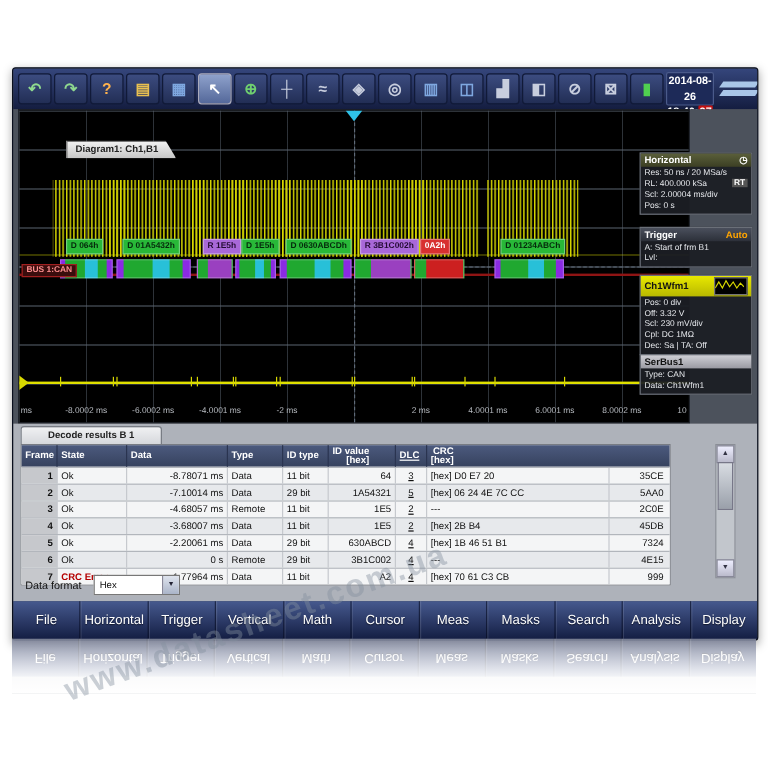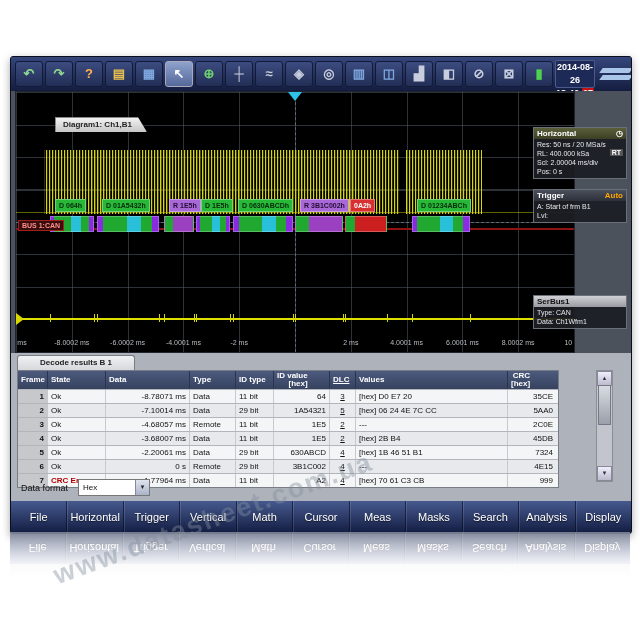--- a/index.html
+++ b/index.html
@@ -256,20 +256,37 @@
         <div class="ptitle">
             <span>Trigger</span>
             <span class="trig-mode">Auto</span>
           </div>
         <div class="body">
             <div class="pline">A:  Start of frm B1</div>
             <div class="pline">Lvl:</div>
           </div>
       </div>
 
+      <div class="panel p-channel">
+        <div class="ptitle">
+            <span>Ch1Wfm1</span>
+          <span class="prev">
+            <svg width="24" height="11">
+                <polyline points="0,8 3,3 6,8 9,2 12,7 15,3 18,8 21,4 24,7" fill="none" stroke="#d8d800" stroke-width="1"></polyline>
+              </svg>
+          </span>
+        </div>
+        <div class="body">
+            <div class="pline">Pos: 0 div</div>
+            <div class="pline">Off: 3.32 V</div>
+            <div class="pline">Scl: 230 mV/div</div>
+            <div class="pline">Cpl: DC 1MΩ</div>
+            <div class="pline">Dec: Sa | TA: Off</div>
+          </div>
+      </div>
 
       <div class="panel p-serbus">
         <div class="ptitle">
             <span>SerBus1</span>
           </div>
         <div class="body">
             <div class="pline">Type: CAN</div>
             <div class="pline">Data: Ch1Wfm1</div>
           </div>
       </div>
@@ -282,21 +299,20 @@
       <div class="dtable">
         <div class="thead" id="table-head">
             <div class="th c0">Frame</div>
             <div class="th c1">State</div>
             <div class="th c2">Data</div>
             <div class="th c3">Type</div>
             <div class="th c4">ID type</div>
             <div class="th c5">ID value
 [hex]</div>
             <div class="th c6">DLC</div>
-            <div class="th c7">Values</div>
             <div class="th c8">CRC
 [hex]</div>
           </div>
         <div id="table-body">
             <div class="trow">
               <div class="tc c0">1</div>
               <div class="tc c1">Ok</div>
               <div class="tc c2">-8.78071 ms</div>
               <div class="tc c3">Data</div>
               <div class="tc c4">11 bit</div>

